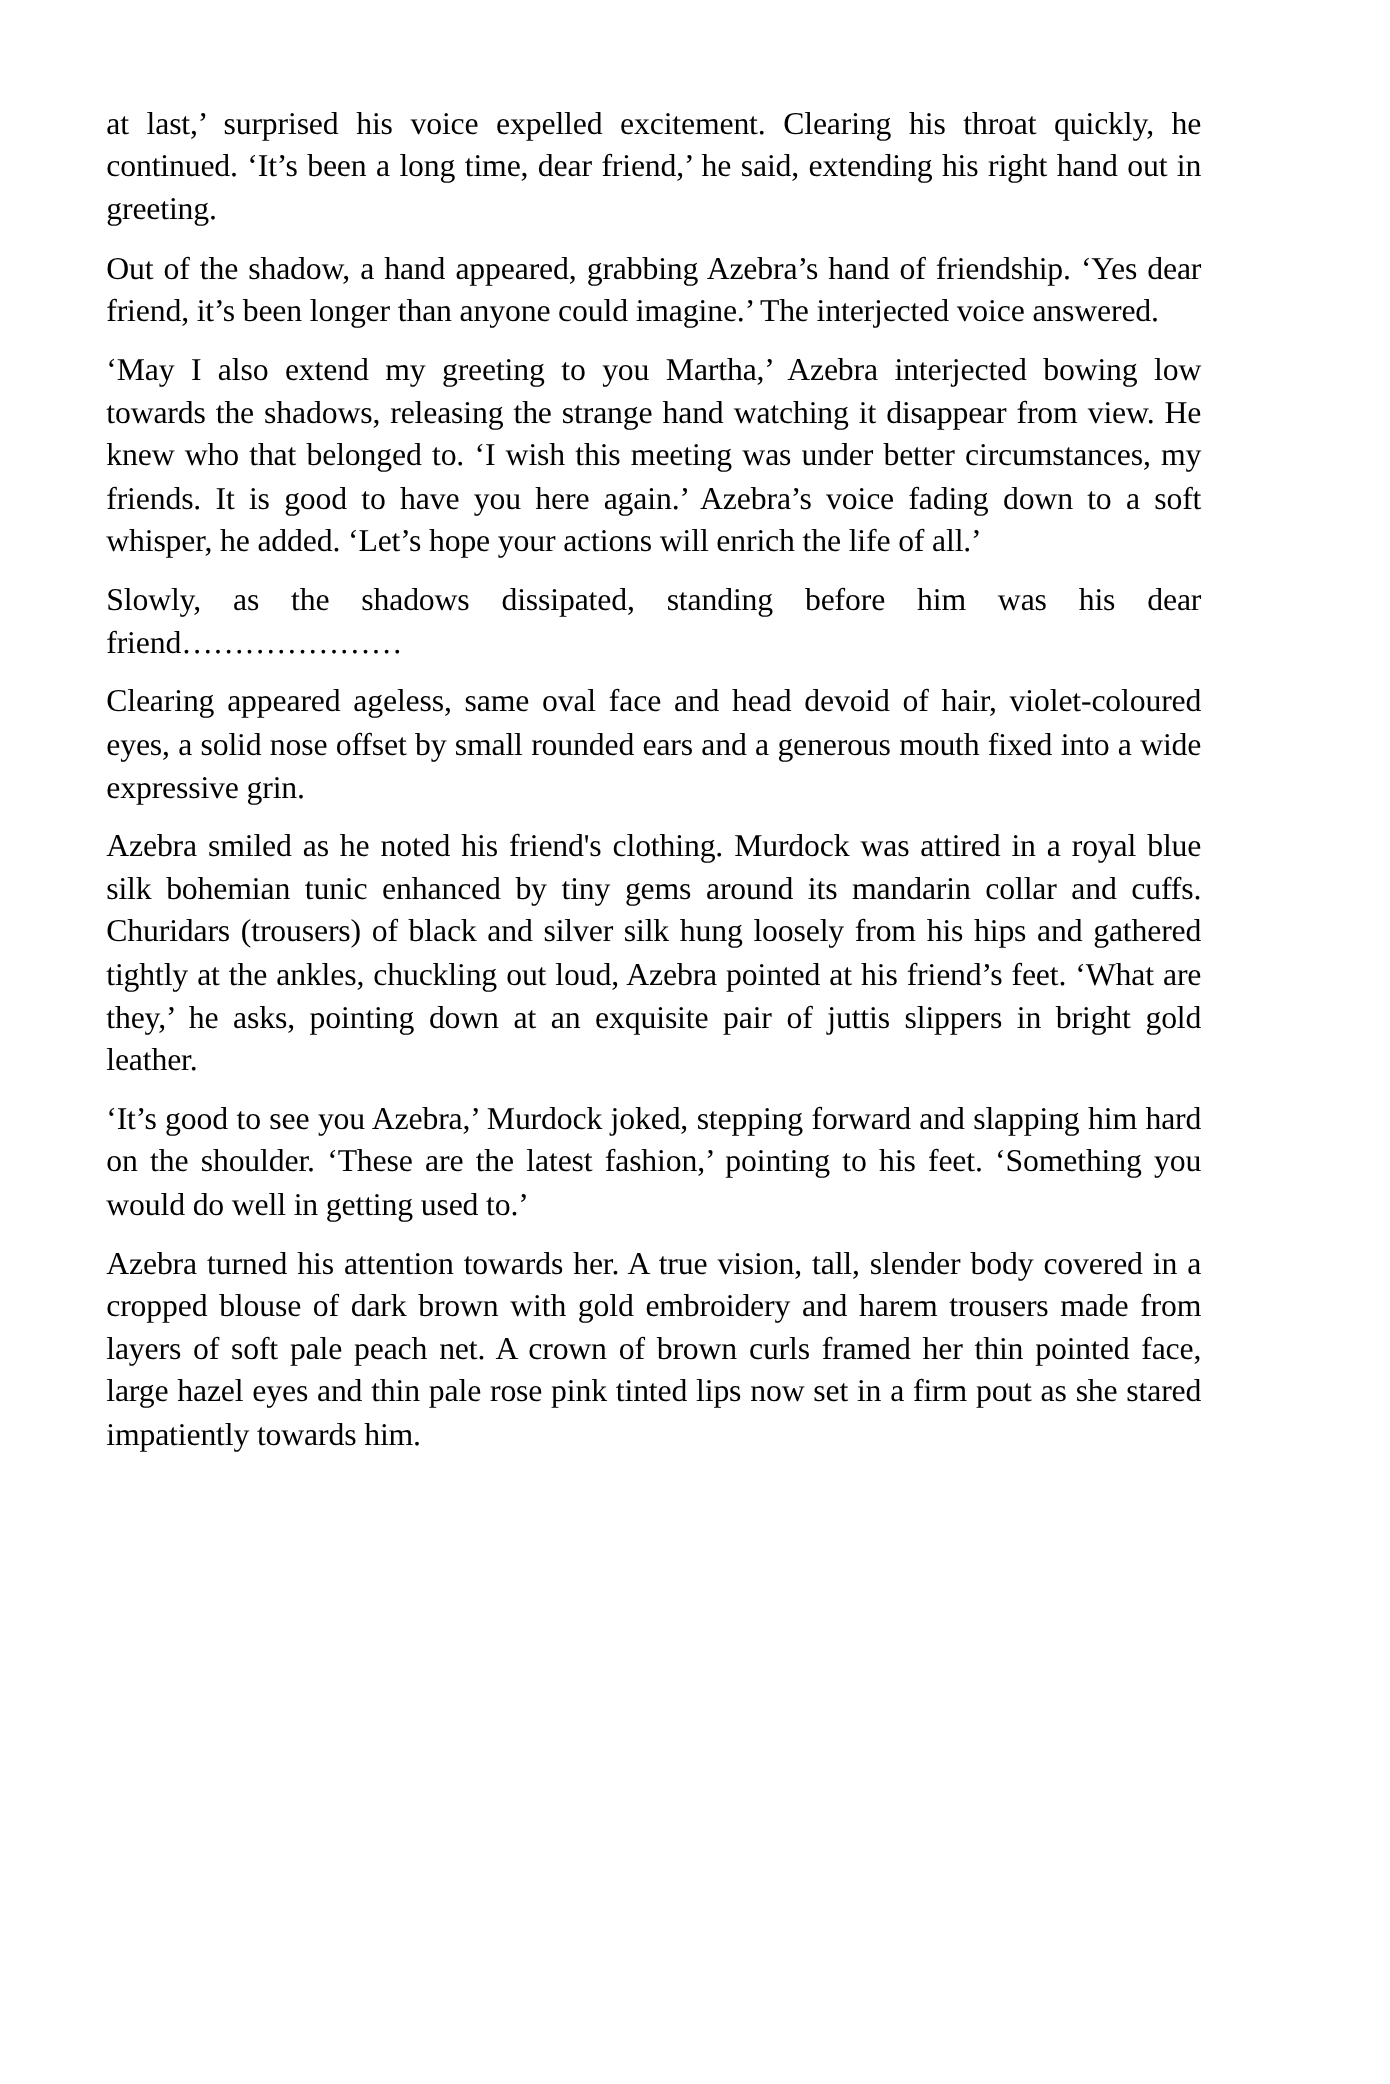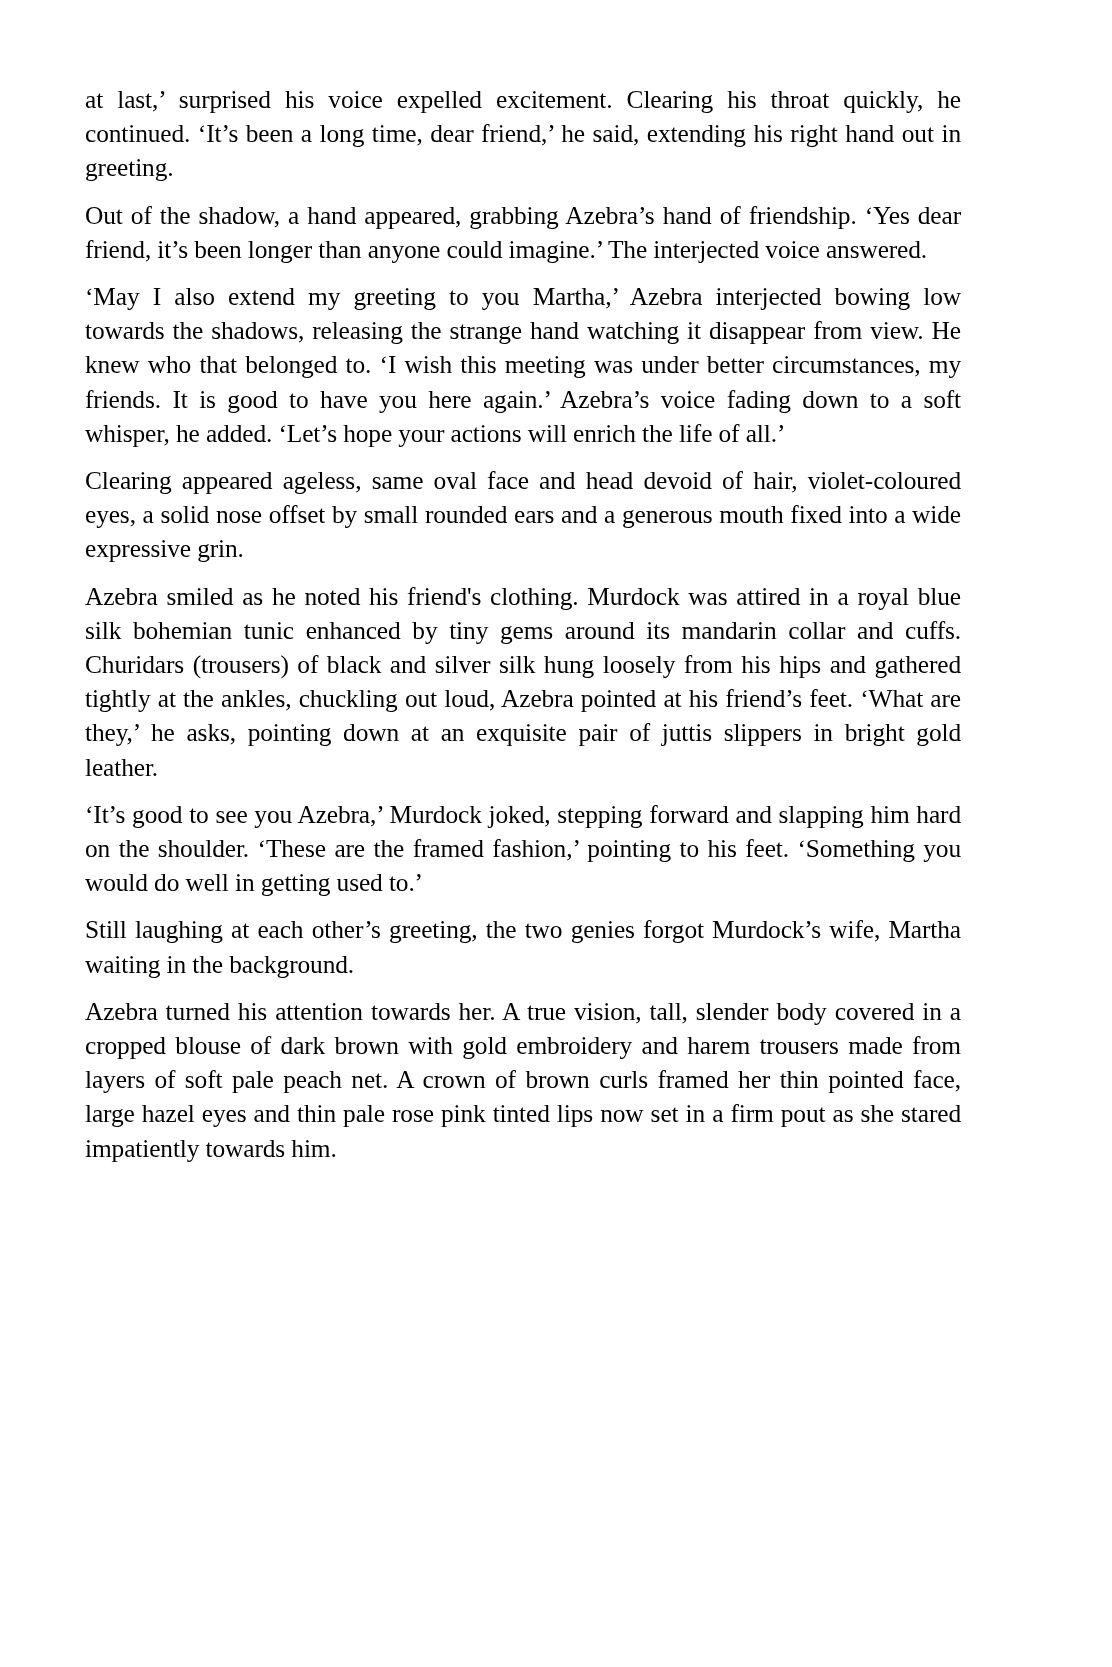--- a/index.html
+++ b/index.html
@@ -50,25 +50,25 @@
 
 <div class="page">
   <div class="text-column">
 
     <p class="para">at last,’ surprised his voice expelled excitement. Clearing his throat quickly, he continued. ‘It’s been a long time, dear friend,’ he said, extending his right hand out in greeting.</p>
 
     <p class="para">Out of the shadow, a hand appeared, grabbing Azebra’s hand of friendship. ‘Yes dear friend, it’s been longer than anyone could imagine.’ The interjected voice answered.</p>
 
     <p class="para">‘May I also extend my greeting to you Martha,’ Azebra interjected bowing low towards the shadows, releasing the strange hand watching it disappear from view. He knew who that belonged to. ‘I wish this meeting was under better circumstances, my friends. It is good to have you here again.’ Azebra’s voice fading down to a soft whisper, he added. ‘Let’s hope your actions will enrich the life of all.’</p>
 
+    <p class="para">Slowly, as the shadows dissipated, standing before him was his dear friend…………………</p>
 
     <p class="para">Clearing appeared ageless, same oval face and head devoid of hair, violet-coloured eyes, a solid nose offset by small rounded ears and a generous mouth fixed into a wide expressive grin.</p>
 
     <p class="para"> Azebra smiled as he noted his friend's clothing. Murdock was attired in a royal blue silk bohemian tunic enhanced by tiny gems around its mandarin collar and cuffs. Churidars (trousers) of black and silver silk hung loosely from his hips and gathered tightly at the ankles, chuckling out loud, Azebra pointed at his friend’s feet. ‘What are they,’ he asks, pointing down at an exquisite pair of juttis slippers in bright gold leather.</p>
 
-    <p class="para">‘It’s good to see you Azebra,’ Murdock joked, stepping forward and slapping him hard on the shoulder. ‘These are the framed fashion,’ pointing to his feet. ‘Something you would do well in getting used to.’</p>
+    <p class="para">‘It’s good to see you Azebra,’ Murdock joked, stepping forward and slapping him hard on the shoulder. ‘These are the latest fashion,’ pointing to his feet. ‘Something you would do well in getting used to.’</p>
 
-    <p class="para">Still laughing at each other’s greeting, the two genies forgot Murdock’s wife, Martha waiting in the background.</p>
 
     <p class="para">Azebra turned his attention towards her. A true vision, tall, slender body covered in a cropped blouse of dark brown with gold embroidery and harem trousers made from layers of soft pale peach net. A crown of brown curls framed her thin pointed face, large hazel eyes and thin pale rose pink tinted lips now set in a firm pout as she stared impatiently towards him.</p>
 
   </div>
 </div>
 
 </body></html>

